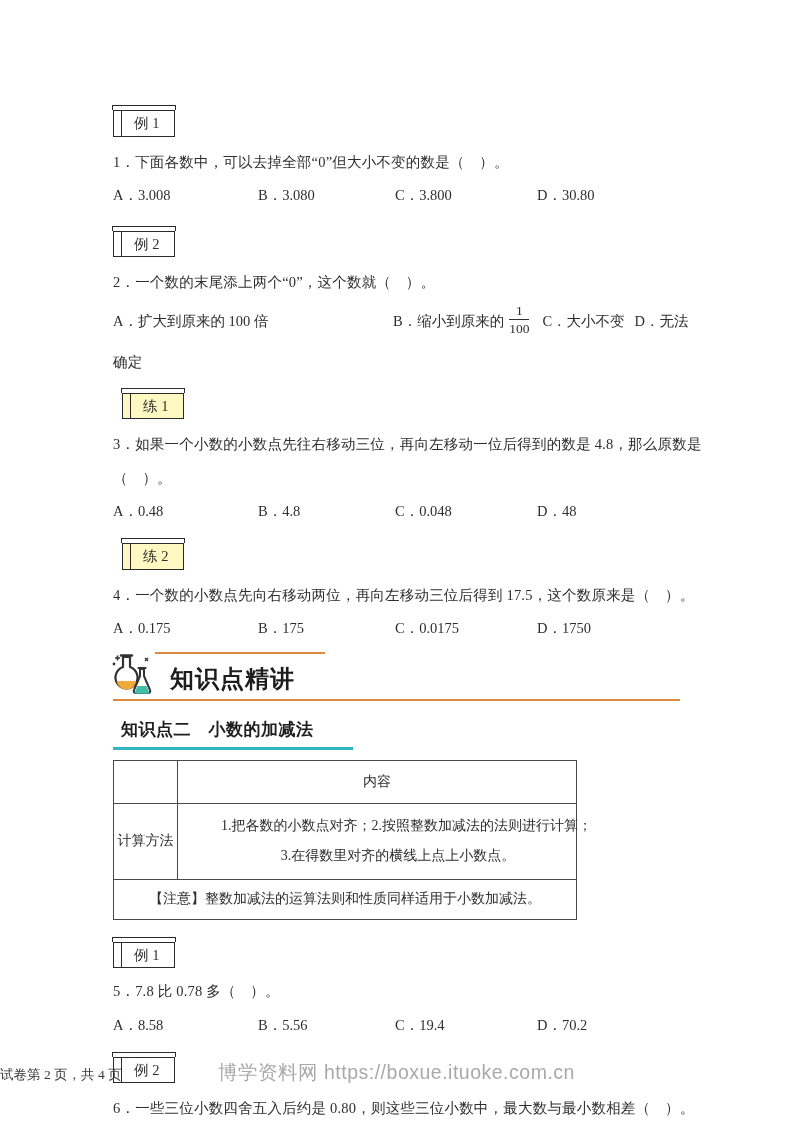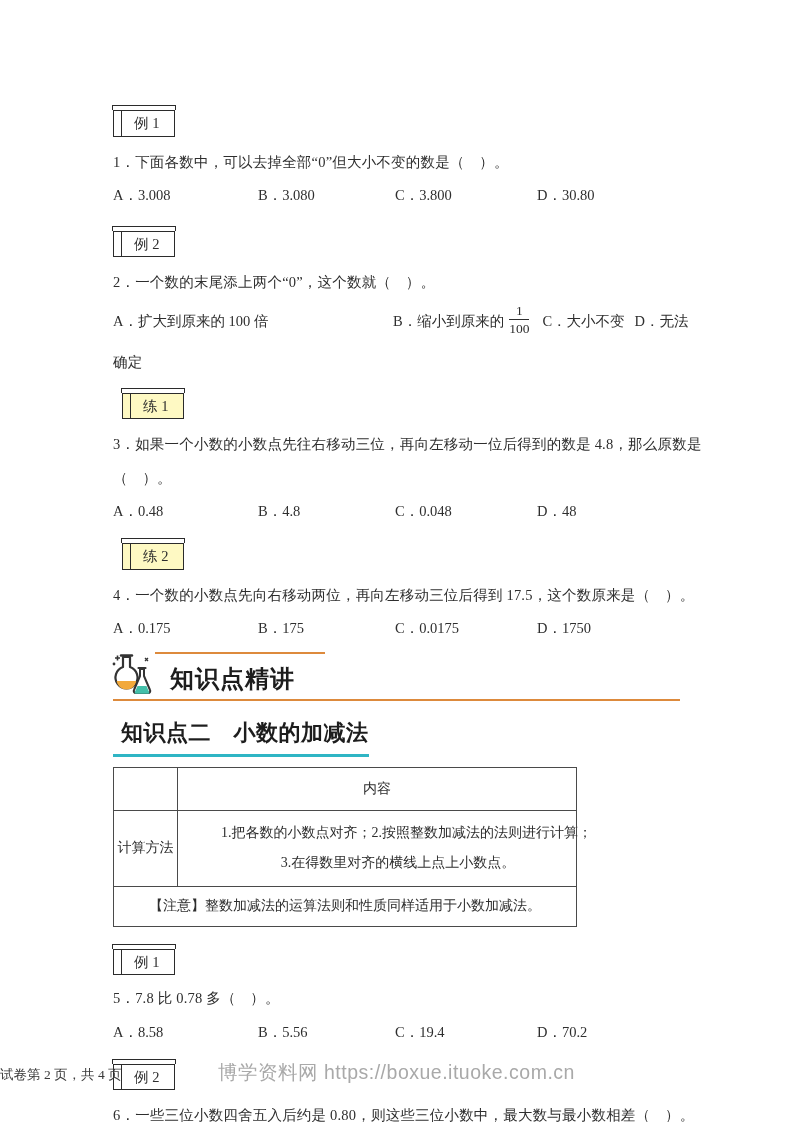--- a/index.html
+++ b/index.html
@@ -57,21 +57,21 @@
   .kp-flask{position:absolute;left:-2px;top:2px;}
   .kp-title{
     position:absolute;left:53px;top:8px;margin:4px;
     font-family:"Liberation Sans","DejaVu Sans",sans-serif;
     font-size:24px;font-weight:bold;color:#1d1d1d;letter-spacing:1px;
   }
   .orange-rule{border-top:2.4px solid #dd8a3c;margin-top:0;}
   .kp2-title{
     display:inline-block;margin:17px 0 0 0;
     font-family:"Liberation Sans","DejaVu Sans",sans-serif;
-    font-size:22px;font-weight:bold;color:#1d1d1d;
+    font-size:17px;font-weight:bold;color:#1d1d1d;
     min-width:232px;padding:0 0 6px 8px;
     border-bottom:3px solid #2fb5c4;letter-spacing:0.5px;
   }
   
   table.kp-table{
     border-collapse:collapse;margin-top:10px;
     width:464px;table-layout:fixed;
     font-size:14px;color:#2e2e2e;
   }
   table.kp-table td{border:1.4px solid #4a4a4a;text-align:center;vertical-align:middle;}

